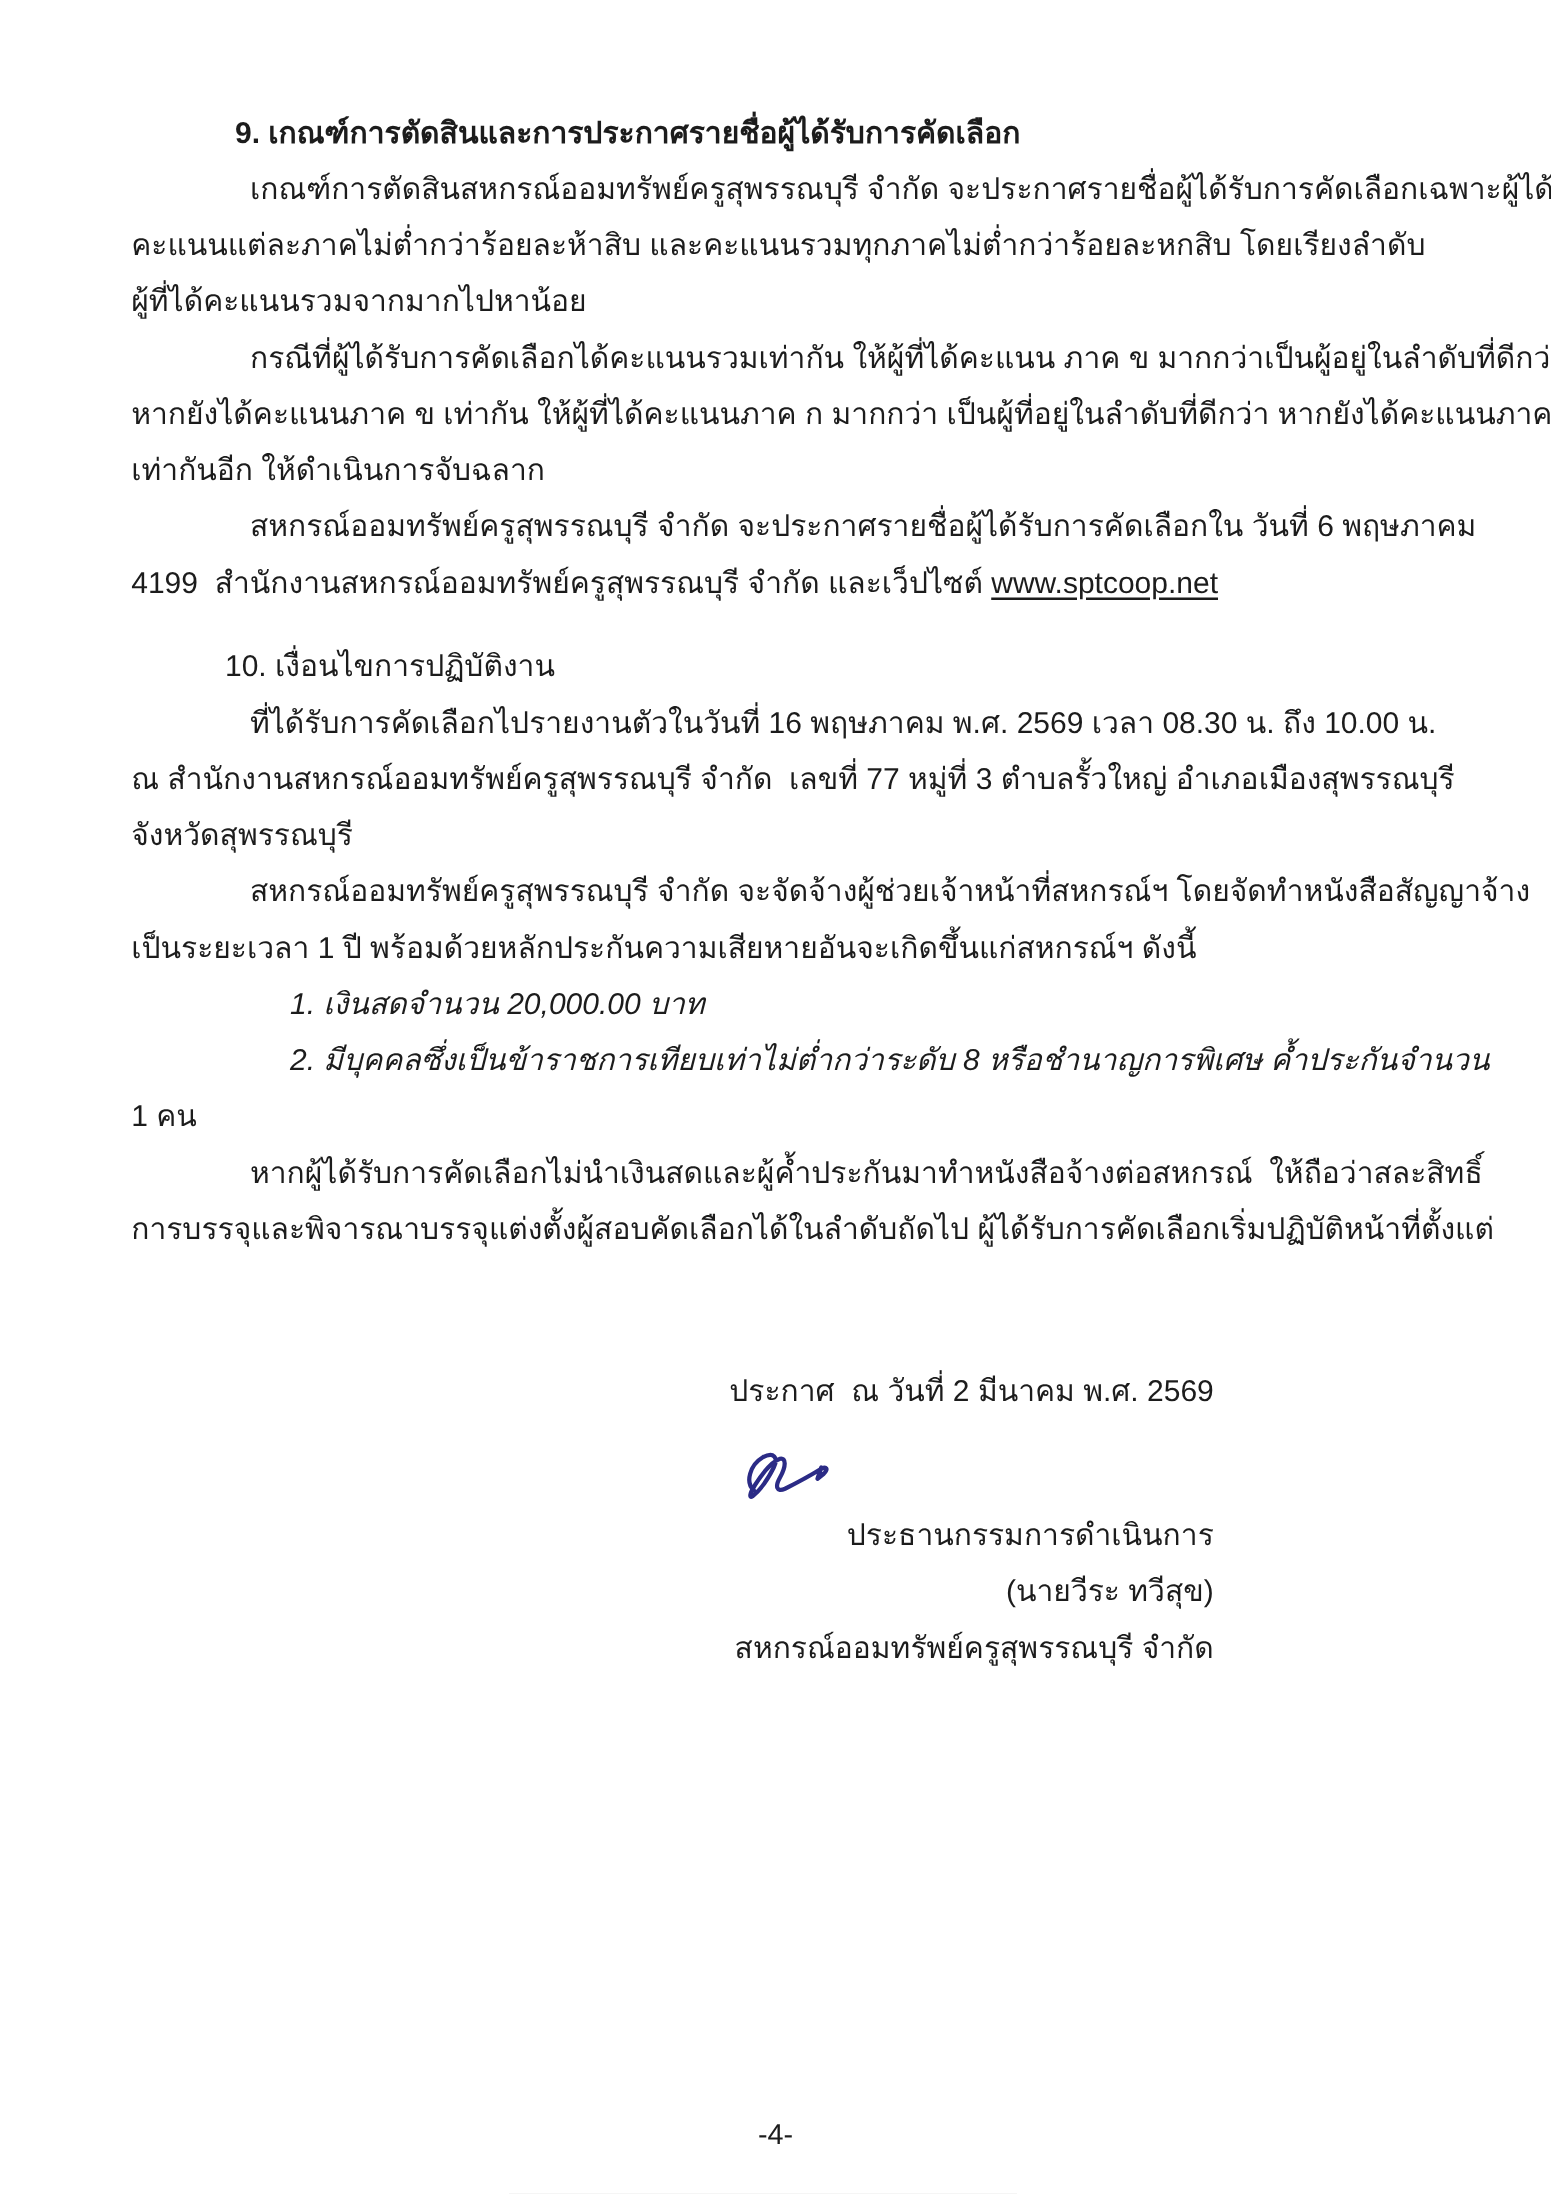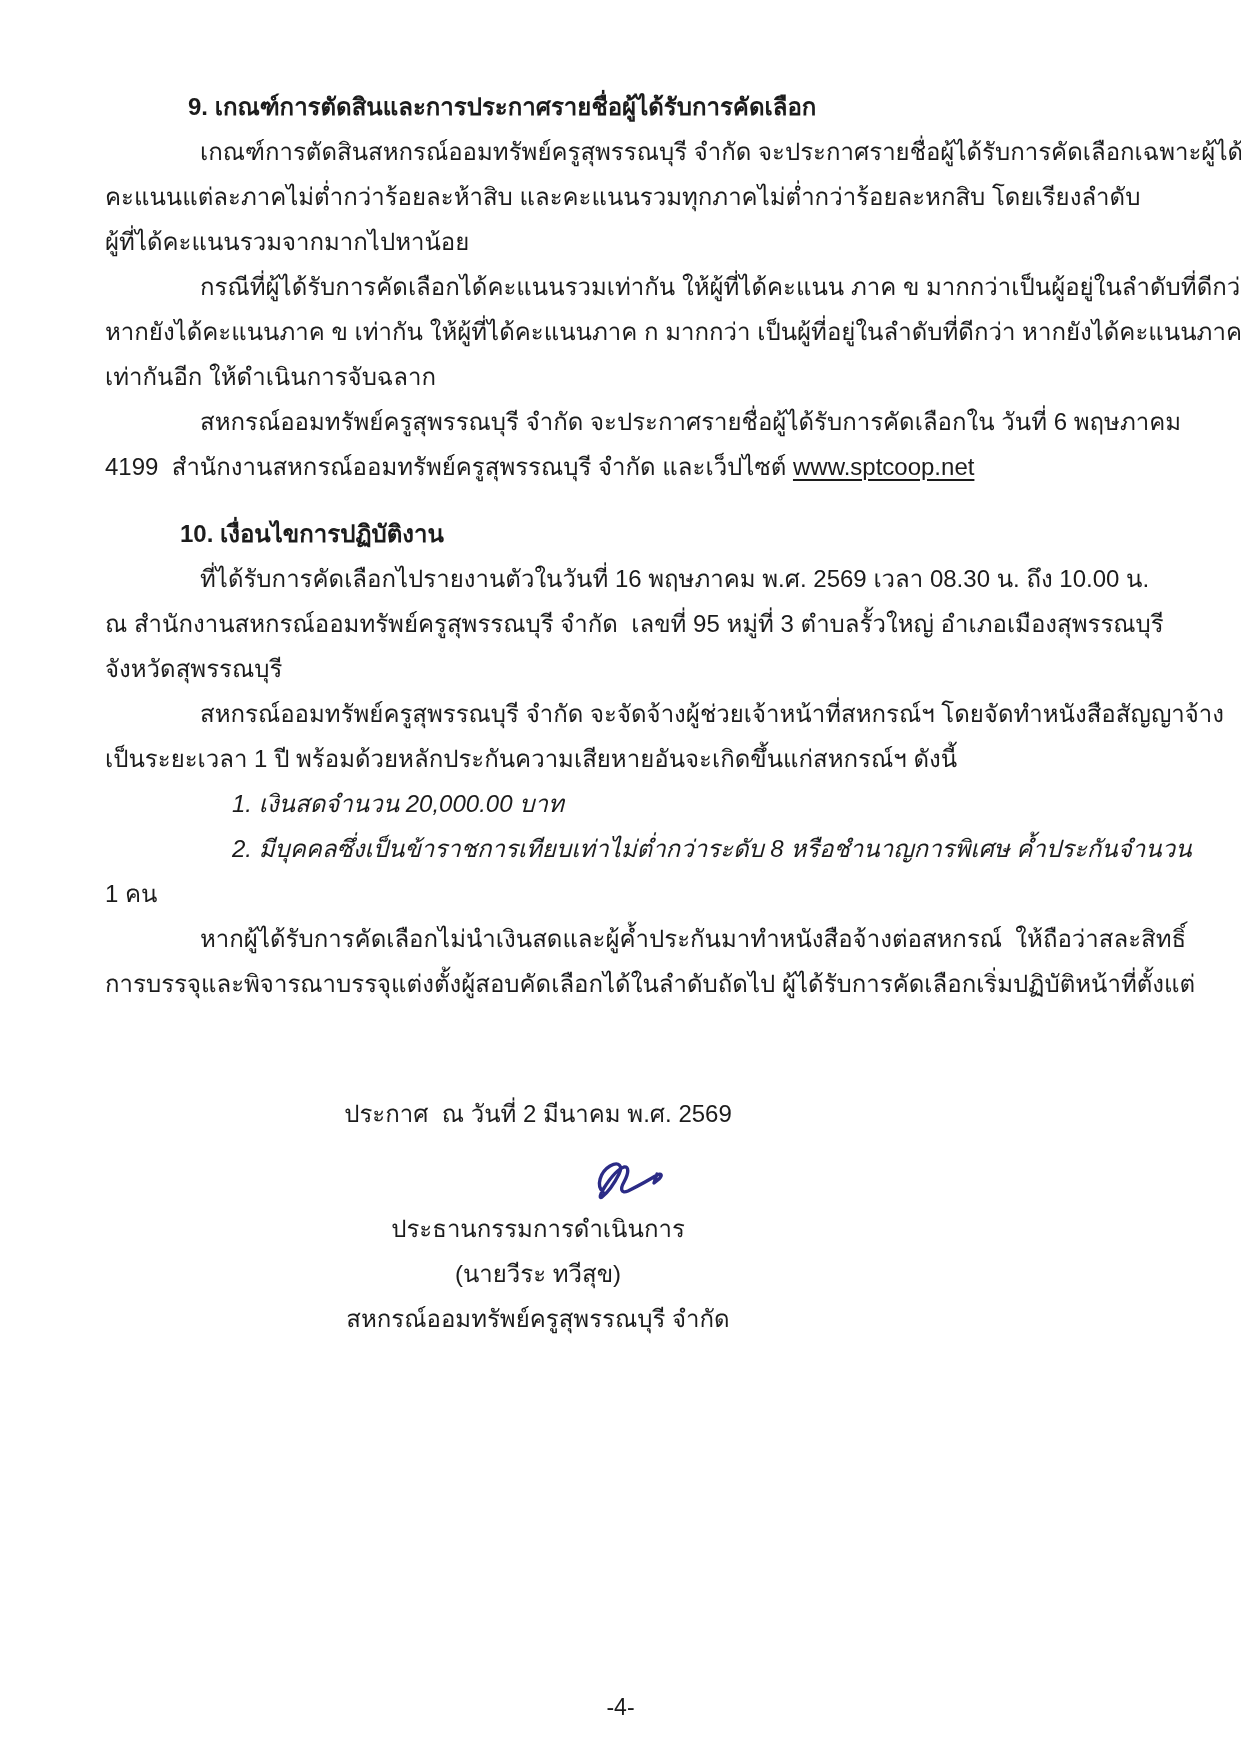--- a/index.html
+++ b/index.html
@@ -16,34 +16,34 @@
     position:absolute;
     left:105px;top:84px;
     width:1040px;
   }
   .line{
     font-size:24px;
     line-height:45px;
     white-space:pre;
   }
   .h9{font-weight:bold;padding-left:83px;}
-  .h10{font-weight:bold;padding-left:75px;margin-top:22px;}
+  .h10{font-weight:normal;padding-left:75px;margin-top:22px;}
   .ind{padding-left:95px;}
   .li{padding-left:127px;font-style:italic;}
   .link{
     color:#1c1c1c;
     text-decoration:underline;
     text-underline-offset:4px;
     cursor:pointer;
   }
   .closing{
     position:absolute;
     left:105px;top:1091px;
     width:866px;
-    text-align:center;
+    text-align:right;
   }
   .closing .line{white-space:pre;}
   .sig-gap{height:70px;}
   .signature{
     position:absolute;
     left:593px;top:1156px;
     width:82px;height:50px;
   }
   .footer{
     position:absolute;
@@ -64,21 +64,21 @@
     <div class="line ind">เกณฑ์การตัดสินสหกรณ์ออมทรัพย์ครูสุพรรณบุรี จำกัด จะประกาศรายชื่อผู้ได้รับการคัดเลือกเฉพาะผู้ได้</div>
     <div class="line">คะแนนแต่ละภาคไม่ต่ำกว่าร้อยละห้าสิบ และคะแนนรวมทุกภาคไม่ต่ำกว่าร้อยละหกสิบ โดยเรียงลำดับ</div>
     <div class="line">ผู้ที่ได้คะแนนรวมจากมากไปหาน้อย</div>
     <div class="line ind">กรณีที่ผู้ได้รับการคัดเลือกได้คะแนนรวมเท่ากัน ให้ผู้ที่ได้คะแนน ภาค ข มากกว่าเป็นผู้อยู่ในลำดับที่ดีกว่า</div>
     <div class="line">หากยังได้คะแนนภาค ข เท่ากัน ให้ผู้ที่ได้คะแนนภาค ก มากกว่า เป็นผู้ที่อยู่ในลำดับที่ดีกว่า หากยังได้คะแนนภาค ก</div>
     <div class="line">เท่ากันอีก ให้ดำเนินการจับฉลาก</div>
     <div class="line ind">สหกรณ์ออมทรัพย์ครูสุพรรณบุรี จำกัด จะประกาศรายชื่อผู้ได้รับการคัดเลือกใน วันที่ 6 พฤษภาคม</div>
     <div class="line"><span>4199  สำนักงานสหกรณ์ออมทรัพย์ครูสุพรรณบุรี จำกัด และเว็ปไซต์ </span><a class="link">www.sptcoop.net</a></div>
     <div class="line h10">10. เงื่อนไขการปฏิบัติงาน</div>
     <div class="line ind">ที่ได้รับการคัดเลือกไปรายงานตัวในวันที่ 16 พฤษภาคม พ.ศ. 2569 เวลา 08.30 น. ถึง 10.00 น.</div>
-    <div class="line">ณ สำนักงานสหกรณ์ออมทรัพย์ครูสุพรรณบุรี จำกัด  เลขที่ 95 หมู่ที่ 3 ตำบลรั้วใหญ่ อำเภอเมืองสุพรรณบุรี</div>
+    <div class="line">ณ สำนักงานสหกรณ์ออมทรัพย์ครูสุพรรณบุรี จำกัด  เลขที่ 77 หมู่ที่ 3 ตำบลรั้วใหญ่ อำเภอเมืองสุพรรณบุรี</div>
     <div class="line">จังหวัดสุพรรณบุรี</div>
     <div class="line ind">สหกรณ์ออมทรัพย์ครูสุพรรณบุรี จำกัด จะจัดจ้างผู้ช่วยเจ้าหน้าที่สหกรณ์ฯ โดยจัดทำหนังสือสัญญาจ้าง</div>
     <div class="line">เป็นระยะเวลา 1 ปี พร้อมด้วยหลักประกันความเสียหายอันจะเกิดขึ้นแก่สหกรณ์ฯ ดังนี้</div>
     <div class="line li">1. เงินสดจำนวน 20,000.00 บาท</div>
     <div class="line li">2. มีบุคคลซึ่งเป็นข้าราชการเทียบเท่าไม่ต่ำกว่าระดับ 8 หรือชำนาญการพิเศษ ค้ำประกันจำนวน</div>
     <div class="line">1 คน</div>
     <div class="line ind">หากผู้ได้รับการคัดเลือกไม่นำเงินสดและผู้ค้ำประกันมาทำหนังสือจ้างต่อสหกรณ์  ให้ถือว่าสละสิทธิ์</div>
     <div class="line">การบรรจุและพิจารณาบรรจุแต่งตั้งผู้สอบคัดเลือกได้ในลำดับถัดไป ผู้ได้รับการคัดเลือกเริ่มปฏิบัติหน้าที่ตั้งแต่</div>
   </div>
 

